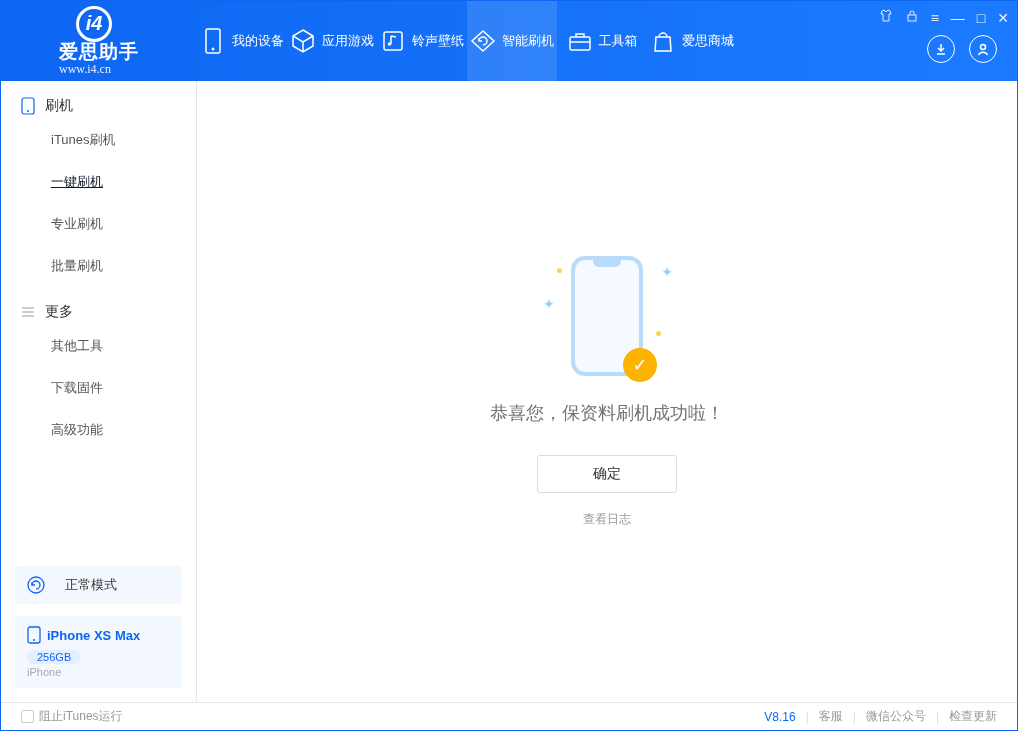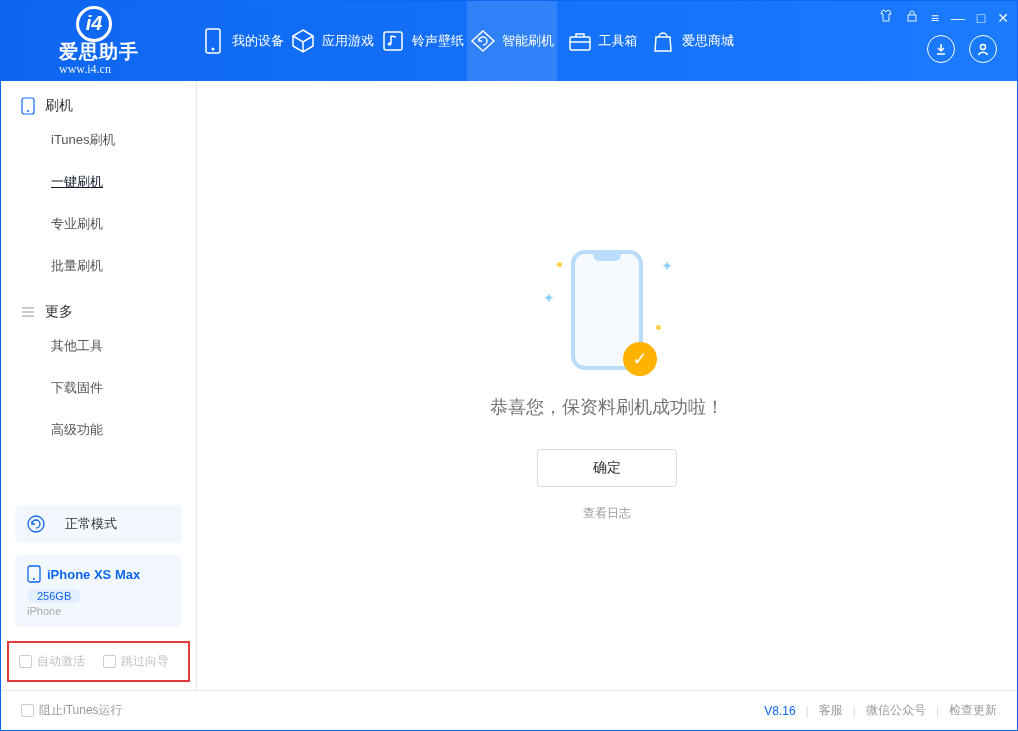--- a/index.html
+++ b/index.html
@@ -42,21 +42,21 @@
 .check-circle { position: absolute; right: -14px; bottom: -6px; width: 34px; height: 34px; background: #fdb300; border-radius: 50%; display: flex; align-items: center; justify-content: center; color: #fff; font-size: 18px; }
 .spark { position: absolute; color: #8fd0ff; font-size: 14px; }
 .spark.s1 { left: -28px; top: 40px; }
 .spark.s2 { right: -30px; top: 8px; }
 .dot { position: absolute; width: 5px; height: 5px; background: #ffd34d; border-radius: 50%; }
 .dot.d1 { left: -14px; top: 12px; }
 .dot.d2 { right: -18px; bottom: 40px; }
 .success-text { font-size: 18px; color: #737373; margin-bottom: 30px; }
 .ok-btn { width: 140px; height: 38px; border: 1px solid #ddd; background: #fff; border-radius: 3px; font-size: 14px; color: #333; cursor: pointer; margin-bottom: 18px; }
 .view-log { color: #999; font-size: 12px; cursor: pointer; }
-.statusbar { height: 40px; border-top: 1px solid #e8e8e8; display: flex; align-items: center; padding: 0 20px; font-size: 12px; color: #999; }
+.statusbar { height: 28px; border-top: 1px solid #e8e8e8; display: flex; align-items: center; padding: 0 20px; font-size: 12px; color: #999; }
 .statusbar .cb-row { display: flex; align-items: center; gap: 5px; }
 .statusbar .cb { width: 13px; height: 13px; border: 1px solid #ccc; border-radius: 2px; }
 .statusbar .spacer { flex: 1; }
 .statusbar .version { color: #0d66f2; }
 .statusbar .link { color: #999; cursor: pointer; }
 .statusbar .sep { color: #ddd; margin: 0 10px; }
 </style>
 </head>
 <body>
 
@@ -193,30 +193,20 @@
       <div class="device-card">
         <div class="name">
           <svg width="14" height="18" viewBox="0 0 14 18">
               <rect x="1" y="1" width="12" height="16" rx="2" fill="none" stroke="#0d66f2" stroke-width="1.3"></rect>
               <circle cx="7" cy="14" r="1" fill="#0d66f2"></circle>
             </svg>
           <span>iPhone XS Max</span>
         </div>
         <div class="cap">256GB</div>
         <div class="type">iPhone</div>
-      </div>
-      <div class="red-box">
-        <label class="checkbox-opt">
-          <span class="cb"></span>
-          <span>自动激活</span>
-        </label>
-        <label class="checkbox-opt">
-          <span class="cb"></span>
-          <span>跳过向导</span>
-        </label>
       </div>
     </div>
 
     <div class="content">
       <div class="phone-illus">
         <span class="spark s1">✦</span>
         <span class="spark s2">✦</span>
         <span class="dot d1"></span>
         <span class="dot d2"></span>
         <div class="phone-body">

